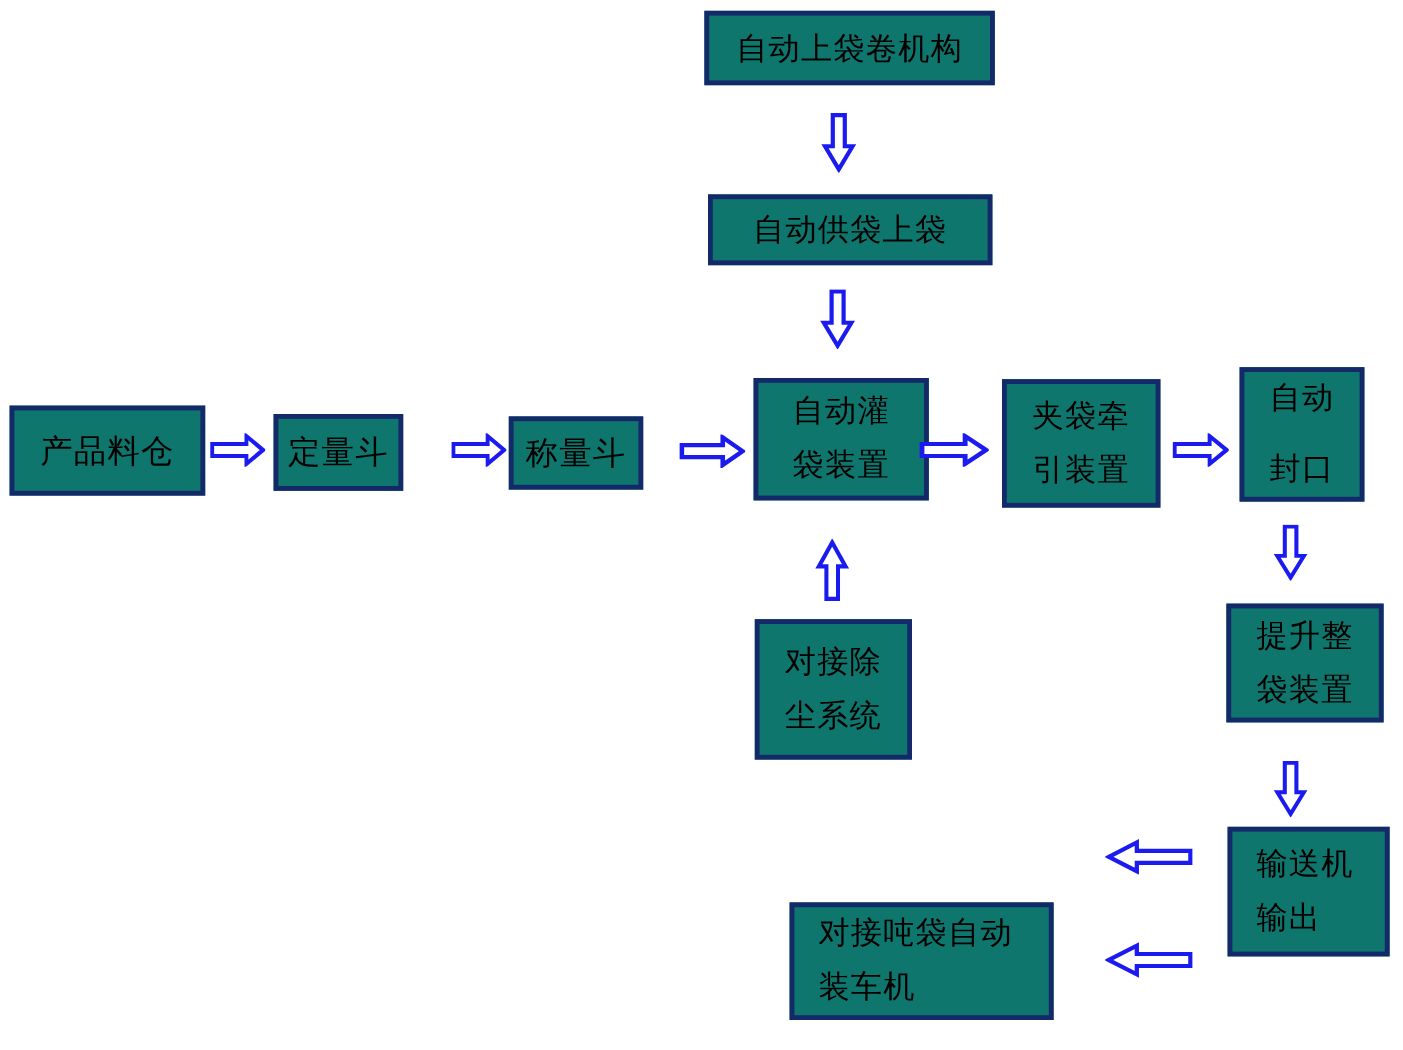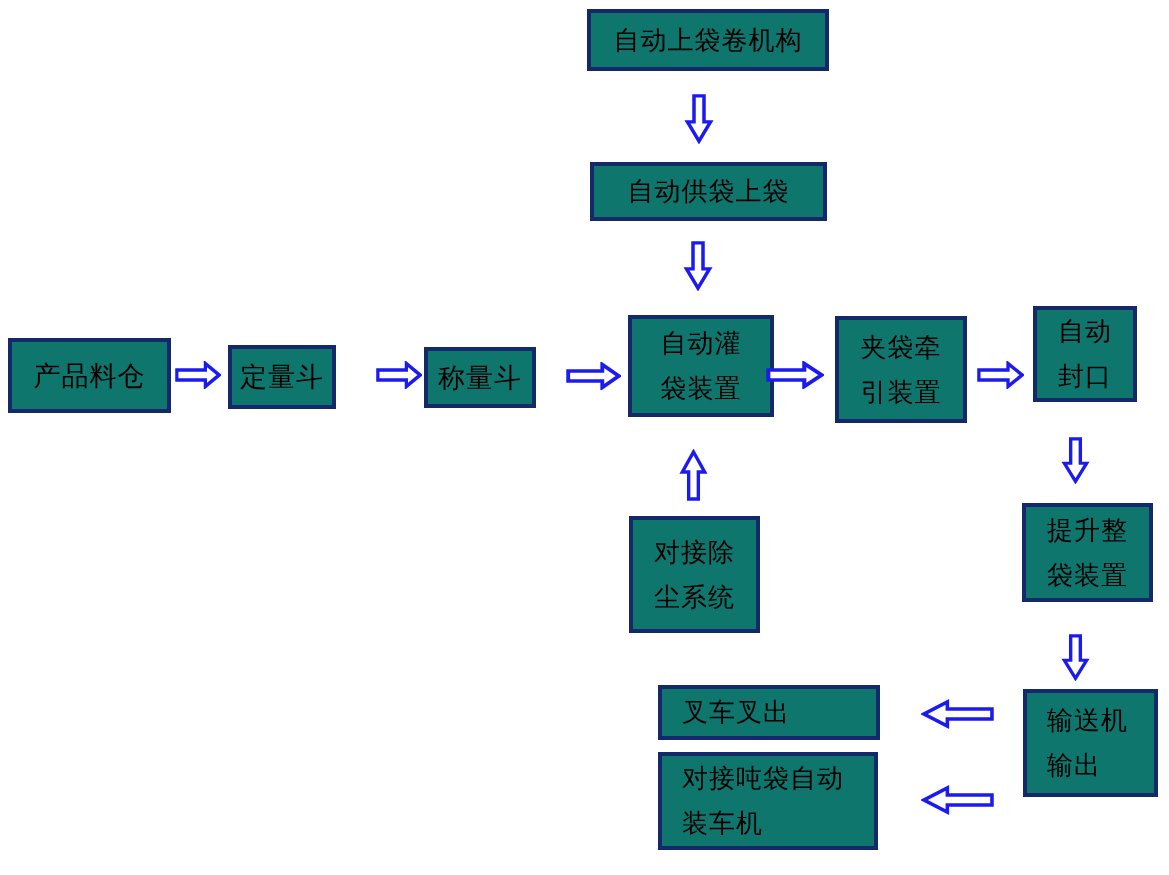--- a/index.html
+++ b/index.html
@@ -29,21 +29,21 @@
   .arrow{position:absolute;display:block;}
   .arrow polygon{fill:#ffffff;stroke:#1b1bf0;}
   
   #b-roll  {left:587px;top:9px;  width:242px;height:62px;}
   #b-supply{left:590px;top:162px;width:237px;height:59px;}
   #b-silo  {left:8px;  top:338px;width:163px;height:75px;font-size:27px;text-align:right;}
   #b-quant {left:228px;top:345px;width:108px;height:64px;font-size:27px;}
   #b-weigh {left:424px;top:347px;width:112px;height:61px;font-size:27px;}
   #b-fill  {left:628px;top:315px;width:146px;height:102px;}
   #b-clamp {left:835px;top:316px;width:132px;height:107px;}
-  #b-seal  {left:1033px;top:306px;width:104px;height:96px;}
+  #b-seal  {left:1033px;top:306px;width:104px;height:112px;justify-content:space-between;}
   #b-dust  {left:629px;top:516px;width:131px;height:117px;}
   #b-lift  {left:1022px;top:503px;width:131px;height:99px;}
   #b-conv  {left:1023px;top:689px;width:135px;height:108px;}
   #b-fork  {left:658px;top:685px;width:222px;height:55px;}
   #b-ton   {left:658px;top:752px;width:220px;height:98px;line-height:44px;}
   
   #a1 {left:684px; top:94px; }
   #a2 {left:683px; top:241px;}
   #a3 {left:175px; top:361px;}
   #a4 {left:376px; top:361px;}
@@ -104,23 +104,20 @@
   <div class="box" id="b-lift">
     <span class="ln">提升整</span>
     <span class="ln">袋装置</span>
   </div>
 
   <div class="box align-left" id="b-conv">
     <span class="ln">输送机</span>
     <span class="ln">输出</span>
   </div>
 
-  <div class="box single align-left" id="b-fork">
-    <span class="ln">叉车叉出</span>
-  </div>
 
   <div class="box align-left" id="b-ton">
     <span class="ln">对接吨袋自动</span>
     <span class="ln">装车机</span>
   </div>
 
   <svg class="arrow" id="a1" width="30" height="50" viewBox="0 0 30 52" preserveAspectRatio="none">
     <polygon points="10,2 20,2 20,29 26.5,29 15,49 3.5,29 10,29" stroke-width="3.5"></polygon>
   </svg>
   <svg class="arrow" id="a2" width="30" height="50" viewBox="0 0 30 52" preserveAspectRatio="none">

